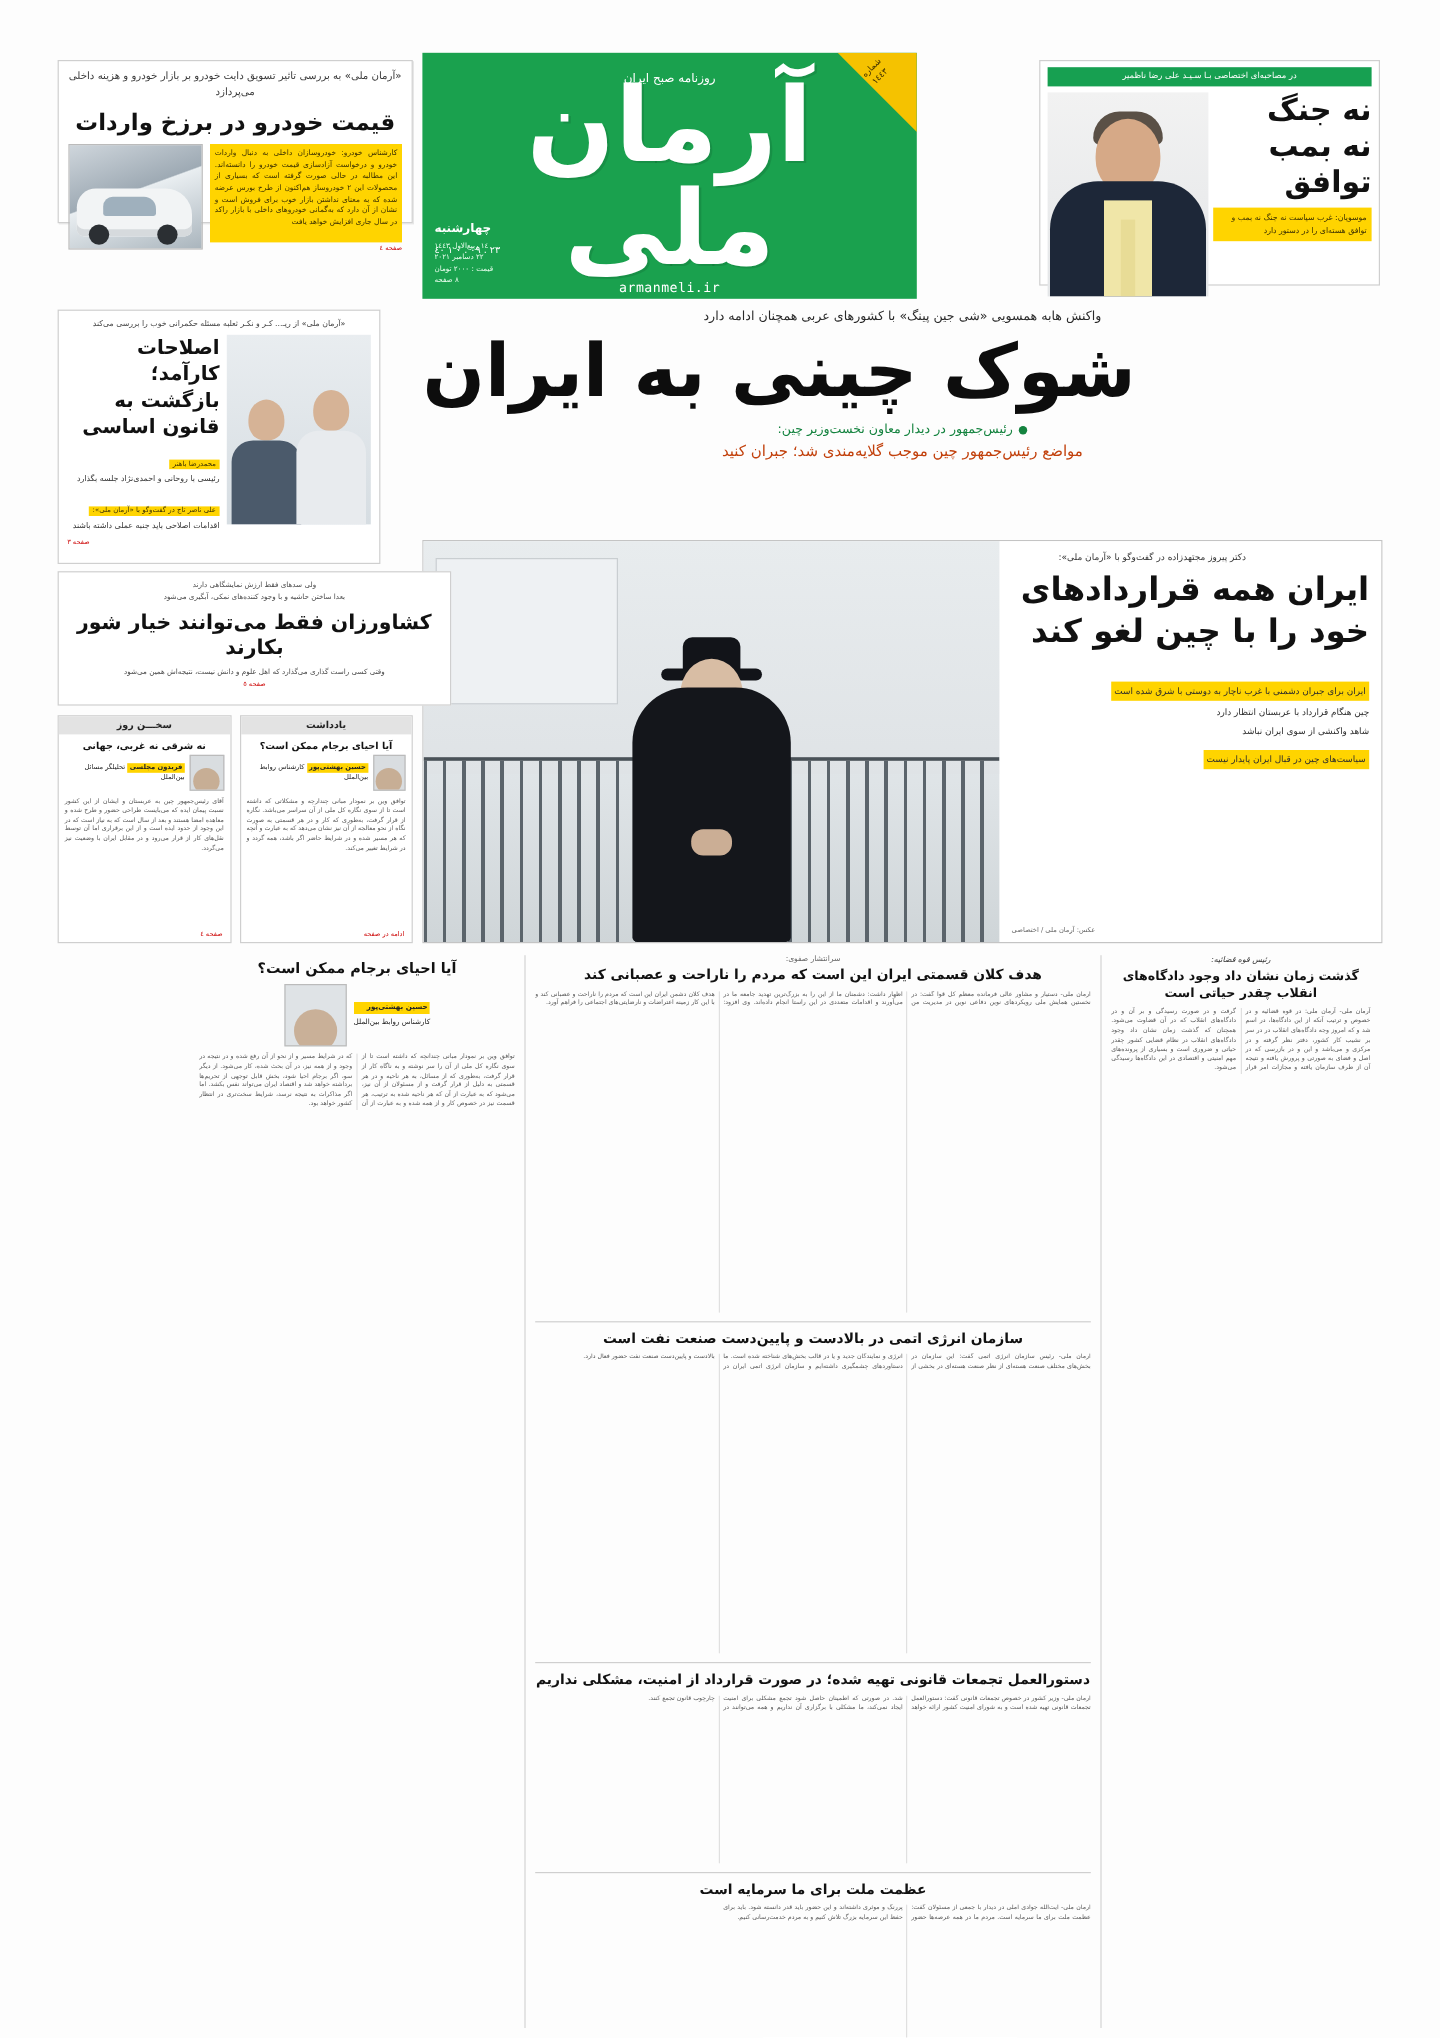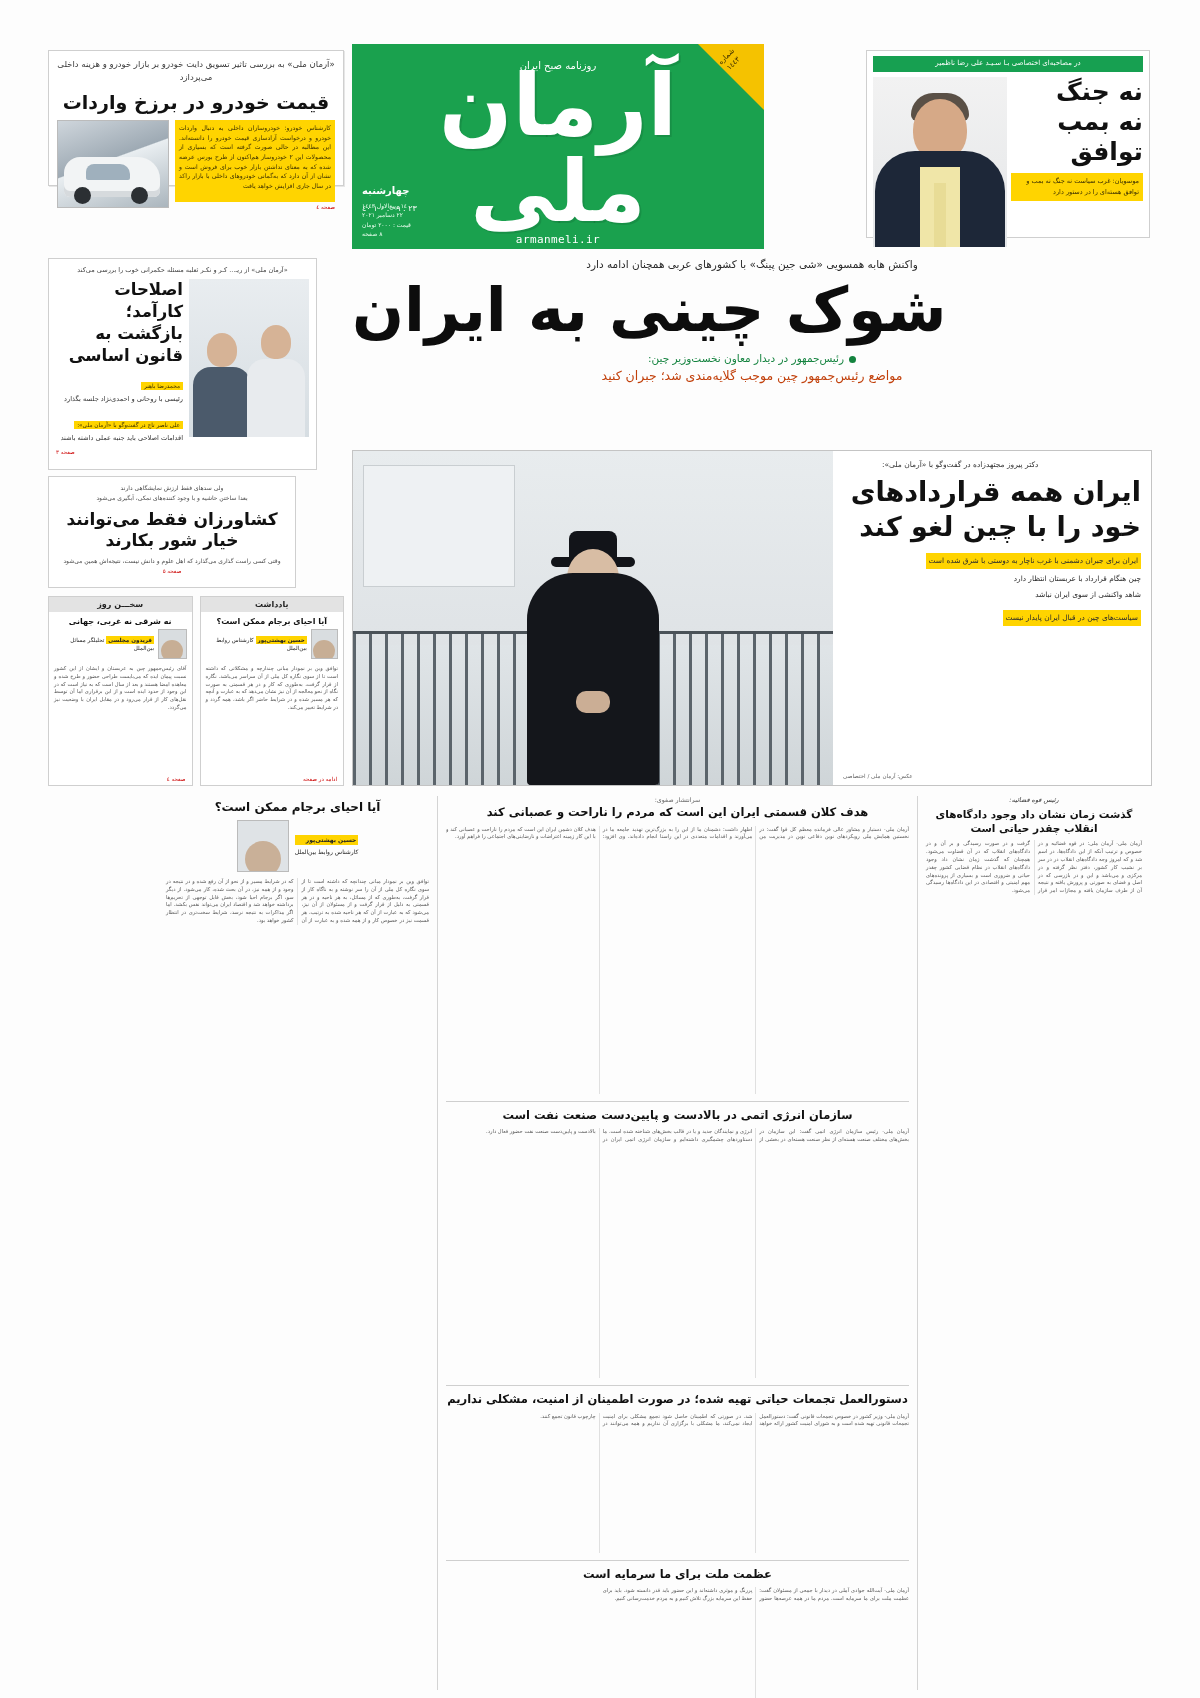--- a/index.html
+++ b/index.html
@@ -177,21 +177,21 @@
   .feat-photo .man-hands {
     position:absolute; left:50%; transform:translateX(-50%); bottom:72px; width:34px; height:22px;
     background:#cbae95; border-radius:10px;
   }
   .feat-text {
     position: absolute; right: 0; top: 0; width: 318px; bottom: 0;
     padding: 9px 10px; background: #fff;
   }
   .feat-text .cred { font-size: 7.5px; color: #333; text-align: left; margin-bottom: 6px; margin-left: 39px; }
   .feat-text h2 { font-size: 27px; line-height: 1.28; color: #111; text-align: right; font-weight: bold; }
-  .feat-bullets { margin-top: 4px; }
+  .feat-bullets { margin-top: 19px; }
   .feat-bullets li { list-style: none; font-size: 7.4px; line-height: 1.85; color: #2a2a2a; margin-bottom: 3px; }
   .feat-bullets li.hi { background: #ffd400; display: inline-block; padding: 1px 3px; }
   .feat-sign {
     position: absolute; left: 10px; bottom: 6px; font-size: 5.6px; color: #666;
   }
 
   
   .left-a { position: absolute; left: 48px; top: 258px; width: 269px; height: 212px; border: 1px solid #cfcfcf; background:#fff; padding: 6px 7px; }
   .la-top { font-size: 6.5px; color: #444; text-align: center; line-height: 1.6; }
   .la-body { display:flex; gap:6px; margin-top: 4px; }
@@ -201,21 +201,21 @@
   .la-photo .p2 { right: 4px; }
   .la-photo .f { width:30px;height:34px;border-radius:50% 50% 44% 44%;background:#d6b396;margin:0 auto; }
   .la-photo .b { width:58px;height:70px;background:#4b5a6b;border-radius:18px 18px 0 0; }
   .la-photo .b2 { width:58px;height:78px;background:#e8ebee;border-radius:18px 18px 0 0; }
   .la-text { flex:1; }
   .la-text h3 { font-size: 16.5px; line-height: 1.32; color:#111; text-align: right; font-weight:bold; }
   .la-q { margin-top:7px; }
   .la-q .tag { background:#ffd400; font-size:5.8px; padding:1px 3px; display:inline-block; color:#3a2f00; }
   .la-q p { font-size:6.6px; line-height:1.6; color:#333; margin:2px 0 5px; }
 
-  .left-b { position: absolute; left: 48px; top: 476px; width: 248px; height: 112px; border: 1px solid #cfcfcf; background:#fff; padding: 6px 7px; }
+  .left-b { position: absolute; left: 48px; top: 476px; width: 328px; height: 112px; border: 1px solid #cfcfcf; background:#fff; padding: 6px 7px; }
   .left-b .k { font-size:6px; text-align:center; color:#4b4b4b; line-height:1.65; }
   .left-b h3 { font-size: 17px; text-align:center; color:#111; margin:6px 0 5px; font-weight:bold; line-height:1.25; }
 
   .notes-row { position:absolute; left:48px; top:596px; width:296px; height:190px; display:flex; gap:7px; }
   .note { flex:1; border:1px solid #cfcfcf; background:#fff; position:relative; }
   .note .nh { background:#e3e3e3; font-size:8px; text-align:center; padding:3px 0; color:#222; font-weight:bold; }
   .note h4 { font-size:8px; text-align:center; padding:5px 4px 3px; color:#111; font-weight:bold; }
   .note .av { display:flex; align-items:center; gap:4px; padding:0 5px 3px; }
   .note .av .pic { width:30px;height:30px;background:#d9dde0;border:1px solid #bbb; position:relative; overflow:hidden; }
   .note .av .pic i { position:absolute;left:50%;transform:translateX(-50%);bottom:-4px;width:22px;height:22px;border-radius:50%;background:#c7ae95; }
@@ -430,21 +430,21 @@
     <div class="bcol col-mid">
       <div class="secthead">سرانتشار صفوی:</div>
       <h5>هدف کلان قسمتی ایران این است که مردم را ناراحت و عصبانی کند</h5>
       <div class="threecol micro" style="height:268px;overflow:hidden">آرمان ملی- دستیار و مشاور عالی فرمانده معظم کل قوا گفت: در نخستین همایش ملی رویکردهای نوین دفاعی نوین در مدیریت من اظهار داشت: دشمنان ما از این را به بزرگ‌ترین تهدید جامعه ما در می‌آورند و اقدامات متعددی در این راستا انجام داده‌اند. وی افزود: هدف کلان دشمن ایران این است که مردم را ناراحت و عصبانی کند و با این کار زمینه اعتراضات و نارضایتی‌های اجتماعی را فراهم آورد.</div>
       <div class="sep"></div>
 
       <h5>سازمان انرژی اتمی در بالادست و پایین‌دست صنعت نفت است</h5>
       <div class="threecol micro" style="height:250px;overflow:hidden">آرمان ملی- رئیس سازمان انرژی اتمی گفت: این سازمان در بخش‌های مختلف صنعت هسته‌ای از نظر صنعت هسته‌ای در بخشی از انرژی و نمایندگان جدید و یا در قالب بخش‌های شناخته شده است. ما دستاوردهای چشمگیری داشته‌ایم و سازمان انرژی اتمی ایران در بالادست و پایین‌دست صنعت نفت حضور فعال دارد.</div>
       <div class="sep"></div>
 
-      <h5>دستورالعمل تجمعات حیاتی تهیه شده؛ در صورت اطمینان از امنیت، مشکلی نداریم</h5>
+      <h5>دستورالعمل تجمعات قانونی تهیه شده؛ در صورت قرارداد از امنیت، مشکلی نداریم</h5>
       <div class="threecol micro" style="height:140px;overflow:hidden">آرمان ملی- وزیر کشور در خصوص تجمعات قانونی گفت: دستورالعمل تجمعات قانونی تهیه شده است و به شورای امنیت کشور ارائه خواهد شد. در صورتی که اطمینان حاصل شود تجمع مشکلی برای امنیت ایجاد نمی‌کند، ما مشکلی با برگزاری آن نداریم و همه می‌توانند در چارچوب قانون تجمع کنند.</div>
       <div class="sep"></div>
 
       <h5>عظمت ملت برای ما سرمایه است</h5>
       <div class="threecol micro" style="height:130px;overflow:hidden">آرمان ملی- آیت‌الله جوادی آملی در دیدار با جمعی از مسئولان گفت: عظمت ملت برای ما سرمایه است. مردم ما در همه عرصه‌ها حضور پررنگ و موثری داشته‌اند و این حضور باید قدر دانسته شود. باید برای حفظ این سرمایه بزرگ تلاش کنیم و به مردم خدمت‌رسانی کنیم.</div>
     </div>
 
     <div class="bcol col-near">
       <div class="near-head">
         <h4>آیا احیای برجام ممکن است؟</h4>

